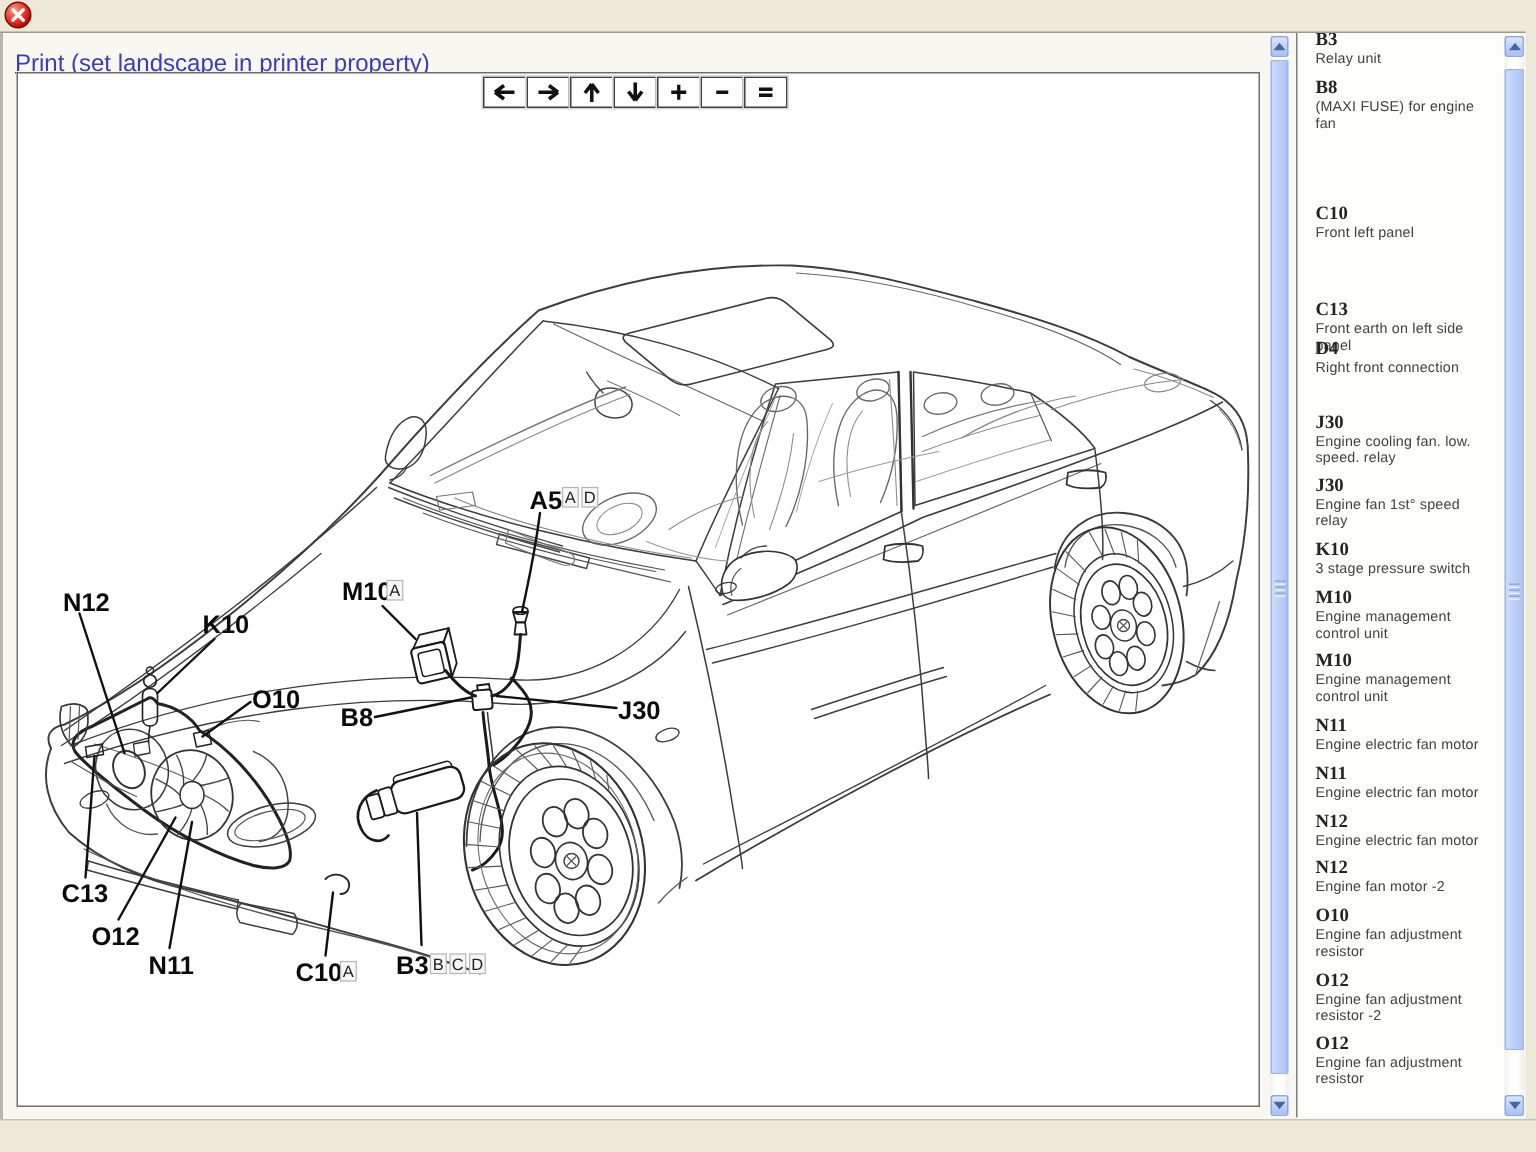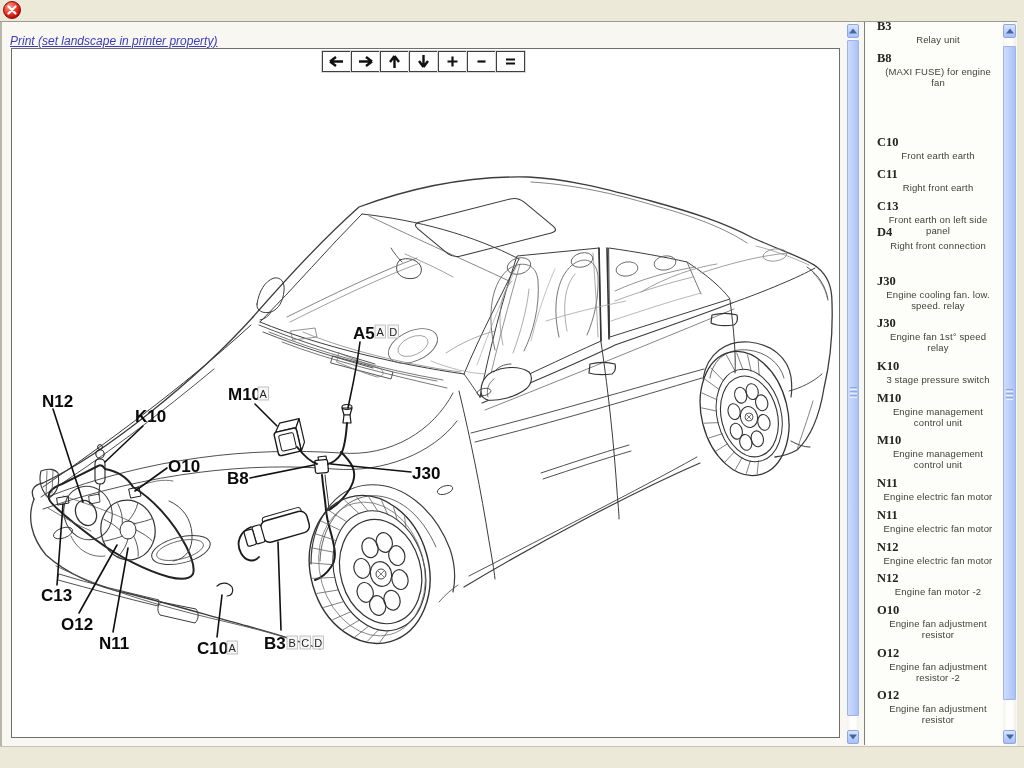--- a/index.html
+++ b/index.html
@@ -6,32 +6,32 @@
   background:#f8f7f1;font-family:"Liberation Sans",sans-serif;}
 #topstrip{position:absolute;left:0;top:0;width:1024px;height:21px;
   background:#ece9d8;border-bottom:1px solid #9d9a90;}
 #botstrip{position:absolute;left:0;top:746px;width:1024px;height:22px;
   background:#ece9d8;border-top:1px solid #c5c2b8;}
 #closebtn{position:absolute;left:3px;top:1px;width:16px;height:16px;border-radius:50%;
   background:radial-gradient(circle at 35% 30%,#ff9a8a 0%,#ee3a2a 45%,#c00808 75%,#8f0000 100%);
   border:1px solid #7a0d06;}
 #closebtn svg{position:absolute;left:3px;top:3px;}
 #leftedge{position:absolute;left:0;top:22px;width:2px;height:724px;background:#b8b5aa;}
-a.print{position:absolute;left:10px;top:34px;font-size:12px;color:#3c3cbb;text-decoration:underline;font-style:italic;}
+a.print{position:absolute;left:10px;top:34px;font-size:16px;color:#3c3cbb;text-decoration:underline;}
 #drawbox{position:absolute;left:11px;top:48px;width:827px;height:688px;
   border:1px solid #6e6e6e;background:#ffffff;}
 .tb{position:absolute;top:2px;width:27px;height:19px;background:#fdfdfd;
   border:1px solid #3f3f3f;outline:1px solid #d8d8d8;}
 .tb svg{position:absolute;left:0;top:0;}
 #panel{position:absolute;left:864px;top:22px;width:139px;height:723px;
   background:#fdfdf9;border-left:1px solid #7f7f7f;overflow:hidden;}
 .it{position:absolute;left:12px;width:122px;}
 .code{font-family:"Liberation Serif",serif;font-weight:bold;font-size:12.5px;
   line-height:15px;color:#242420;}
-.desc{font-size:9.5px;line-height:11px;color:#42413a;letter-spacing:0.15px;text-align:center;}
+.desc{font-size:9.5px;line-height:11px;color:#42413a;letter-spacing:0.15px;}
 
 .sb{position:absolute;top:22px;}
 .sbtrack{position:absolute;left:0;width:100%;background:linear-gradient(to right,#f2f1ec,#fefefe 30%,#fefefe 70%,#efeee8);}
 .sbbtn{position:absolute;left:0;width:100%;height:14px;border-radius:2px;
   background:linear-gradient(to bottom,#dce6fc,#c0d3fb 45%,#a8c0f5);
   border:1px solid #8ea7e0;box-sizing:border-box;}
 .sbthumb{position:absolute;left:0;width:100%;border-radius:1px;
   background:linear-gradient(to right,#cddbfc,#bdd0fa 50%,#aac2f3);
   border:1px solid #9cb4e8;box-sizing:border-box;}
 .grip{position:absolute;left:2px;width:7px;height:1px;
@@ -362,25 +362,21 @@
 <div class="it" style="top:-3px">
       <div class="code">B3</div>
       <div class="desc">Relay unit</div>
     </div>
 <div class="it" style="top:29px">
       <div class="code">B8</div>
       <div class="desc">(MAXI FUSE) for engine<br>fan</div>
     </div>
 <div class="it" style="top:113px">
       <div class="code">C10</div>
-      <div class="desc">Front earth earth</div>
-    </div>
-<div class="it" style="top:145px">
-      <div class="code">C11</div>
-      <div class="desc">Right front earth</div>
+      <div class="desc">Front left panel</div>
     </div>
 <div class="it" style="top:177px">
       <div class="code">C13</div>
       <div class="desc">Front earth on left side<br>panel</div>
     </div>
 <div class="it" style="top:203px">
       <div class="code">D4</div>
       <div class="desc">Right front connection</div>
     </div>
 <div class="it" style="top:252px">

